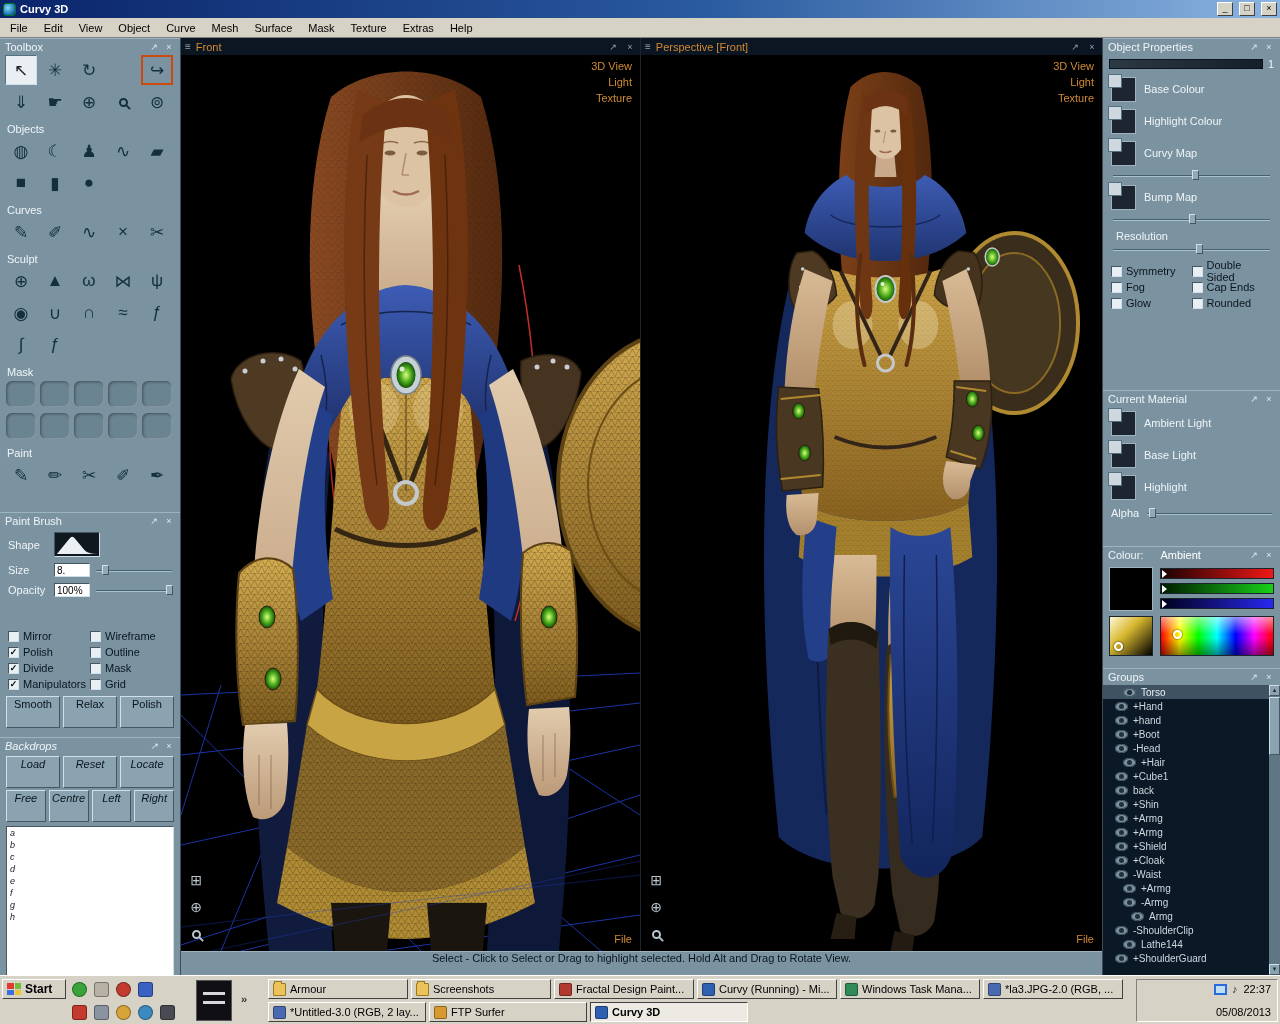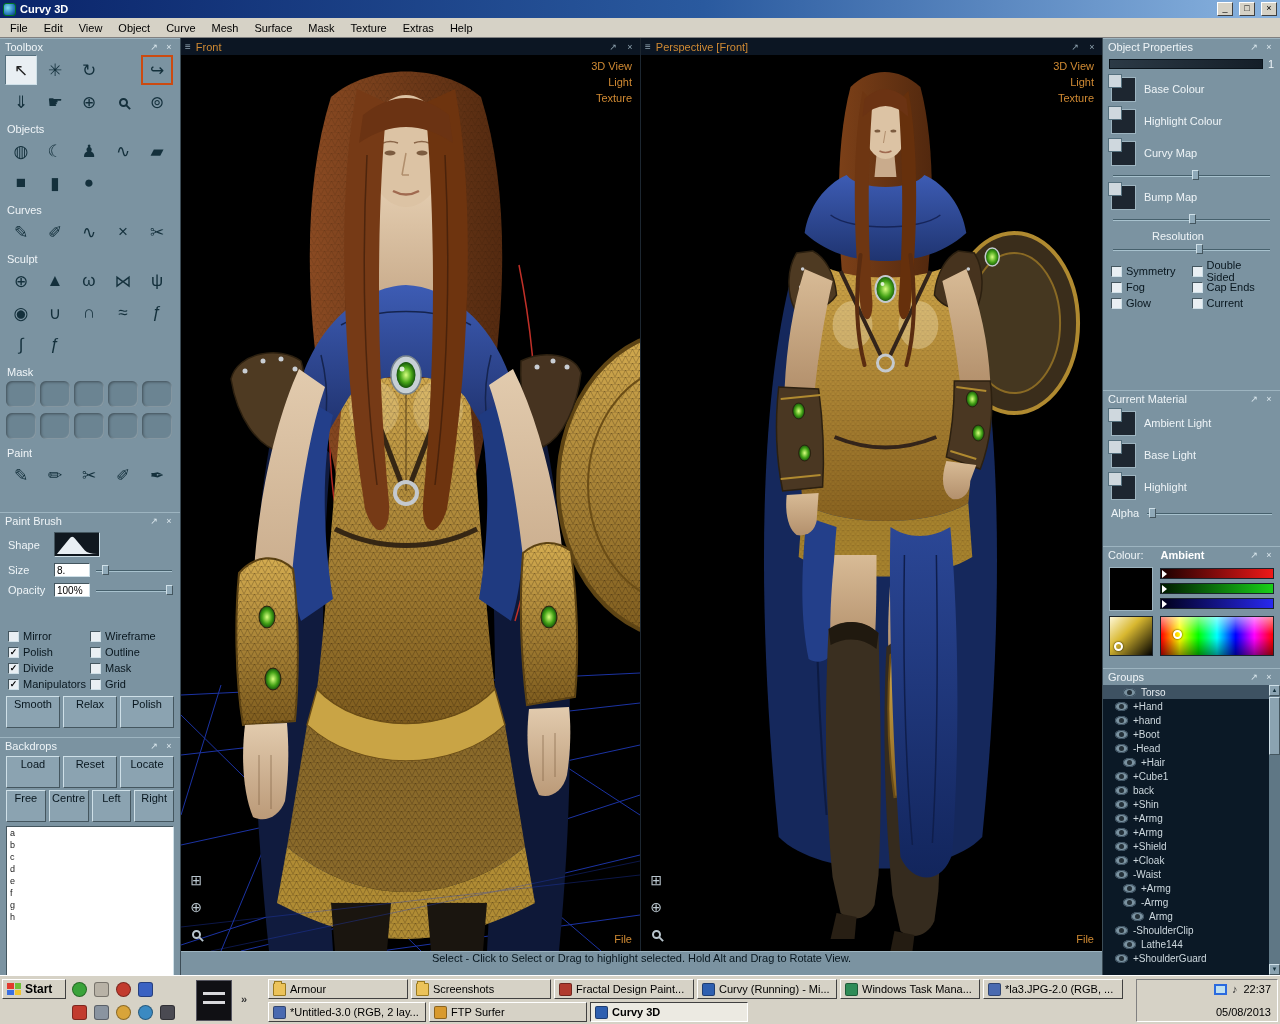--- a/index.html
+++ b/index.html
@@ -19,21 +19,21 @@
 
 .panel{position:absolute;left:0;right:0;background:#7b93a1;border-top:1px solid #9db4c0;}
 .phead{height:16px;display:flex;align-items:center;gap:3px;padding:0 5px;color:#eef4f7;}
 .ptitle{flex:1;}
 .hicon{width:12px;text-align:center;font-size:9px;color:#dce8ee;}
 
 
 .left-col{position:absolute;left:0;top:38px;width:181px;height:937px;background:#7b93a1;border-right:1px solid #3c4c56;}
 #toolbox{top:0;height:474px;}
 #paintbrush{top:474px;height:225px;}
-#backdrops{top:699px;height:238px;}
+#backdrops{top:699px;height:238px;font-style:italic;}
 .tool-row{display:flex;gap:2px;padding:0 5px;margin-bottom:2px;}
 .tool-btn{width:32px;height:30px;display:flex;align-items:center;justify-content:center;color:#14303c;font-size:17px;}
 .tool-btn .glyph{pointer-events:none;}
 .tool-btn.pressed{background:#e9eff3;border:1px solid;border-color:#55707e #cfe0e8 #cfe0e8 #55707e;color:#222;}
 .tool-btn.hl{outline:2px solid #cc4a10;outline-offset:-2px;}
 .tool-btn.empty{visibility:hidden;}
 .tool-btn.dark{width:30px;height:26px;margin:2px 1px;background:#6b8492;border-radius:6px;box-shadow:inset 1px 1px 3px rgba(0,0,0,.4),inset -1px -1px 1px rgba(255,255,255,.25);}
 .tb-label{padding:4px 7px 1px;color:#f0f5f8;}
 .mag{display:inline-block;width:9px;height:9px;border:2px solid currentColor;border-radius:50%;position:relative;}
 .mag::after{content:"";position:absolute;width:6px;height:2px;background:currentColor;transform:rotate(45deg);right:-5px;bottom:-3px;}
@@ -80,25 +80,25 @@
 #colour{top:508px;height:122px;}
 #groups{top:630px;height:307px;}
 .count-bar{display:flex;align-items:center;gap:5px;padding:3px 6px;}
 .count-track{flex:1;height:10px;background:linear-gradient(90deg,#2c3a46,#141e28);border:1px solid #0a141c;}
 .count-val{color:#eef4f7;}
 .prop-row{display:flex;align-items:center;gap:8px;padding:3px 8px;height:32px;color:#eef4f7;}
 .thumb{width:25px;height:25px;flex:none;background:#1d2630;border:1px solid #9db4c0;position:relative;}
 .thumb::before{content:"";position:absolute;left:-4px;top:-4px;width:12px;height:12px;background:#cfd8de;border:1px solid #55707e;}
 .slider-row{padding:0 10px;height:12px;}
 .slider-row .slider{width:100%;}
-.res-label{padding:5px 13px 1px;color:#eef4f7;margin-left:36px;}
+.res-label{padding:5px 13px 1px;color:#eef4f7;}
 .op-checks{display:flex;padding:8px 8px 0;}
 .op-col{flex:1;}
 .alpha-row{display:flex;align-items:center;gap:8px;padding:4px 8px;color:#eef4f7;}
-.col-mode{flex:1;color:#fff;padding-left:14px;font-weight:bold;}
+.col-mode{flex:1;color:#fff;padding-left:14px;}
 .col-row1{display:flex;gap:7px;padding:4px 6px 2px;}
 .col-swatch{width:44px;height:44px;border:1px solid #9db4c0;flex:none;}
 .col-bars{flex:1;display:flex;flex-direction:column;gap:4px;padding-top:1px;}
 .col-bar{height:11px;border:1px solid #1a242c;position:relative;}
 .bar-red{background:linear-gradient(90deg,#1a0000,#f01818);}
 .bar-green{background:linear-gradient(90deg,#001a00,#18d018);}
 .bar-blue{background:linear-gradient(90deg,#00001a,#2828f0);}
 .bar-mark{position:absolute;left:1px;top:1px;width:0;height:0;border-top:4px solid transparent;border-bottom:4px solid transparent;border-left:5px solid #fff;}
 .col-row2{display:flex;gap:7px;padding:3px 6px;}
 .lum-square{width:44px;height:40px;flex:none;border:1px solid #1a242c;background:linear-gradient(135deg,#fff8d8,#d8b830 40%,#000);position:relative;}
@@ -781,21 +781,21 @@
             <div class="cb-row">
               <span class="cb"></span>
               <span class="cb-lbl">Double Sided</span>
             </div>
             <div class="cb-row">
               <span class="cb"></span>
               <span class="cb-lbl">Cap Ends</span>
             </div>
             <div class="cb-row">
               <span class="cb"></span>
-              <span class="cb-lbl">Current</span>
+              <span class="cb-lbl">Rounded</span>
             </div>
           </div>
       </div>
     </div>
 
     <div class="panel" id="material">
       <div class="phead">
         <span class="ptitle">Current Material</span>
         <span class="hicon">↗</span>
         <span class="hicon">×</span>

